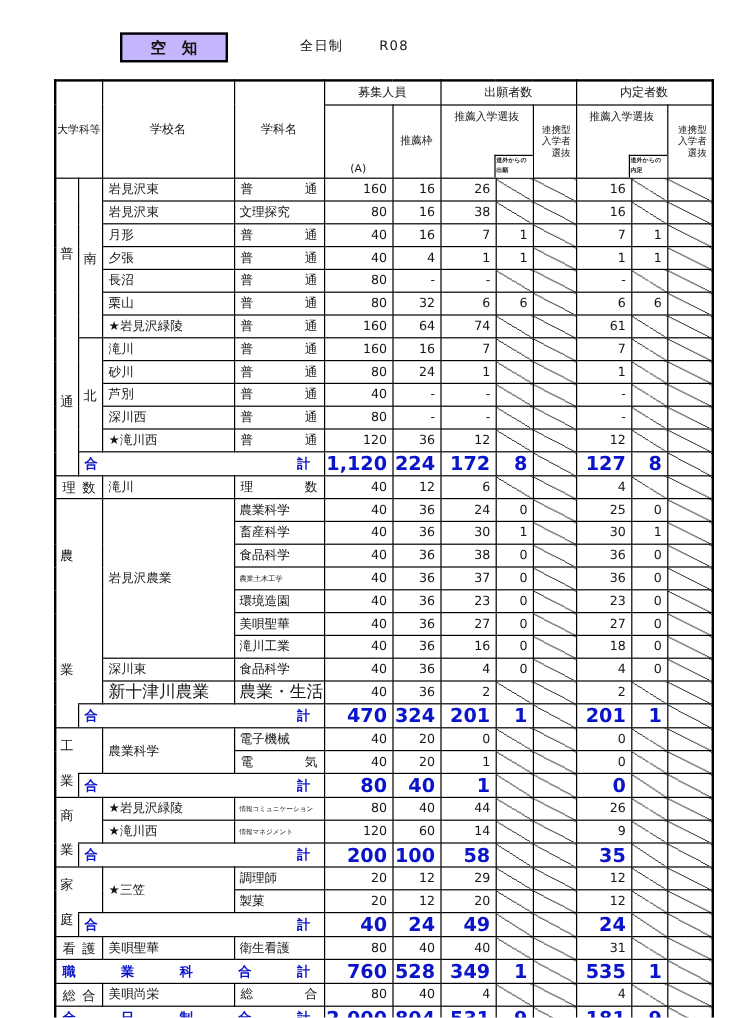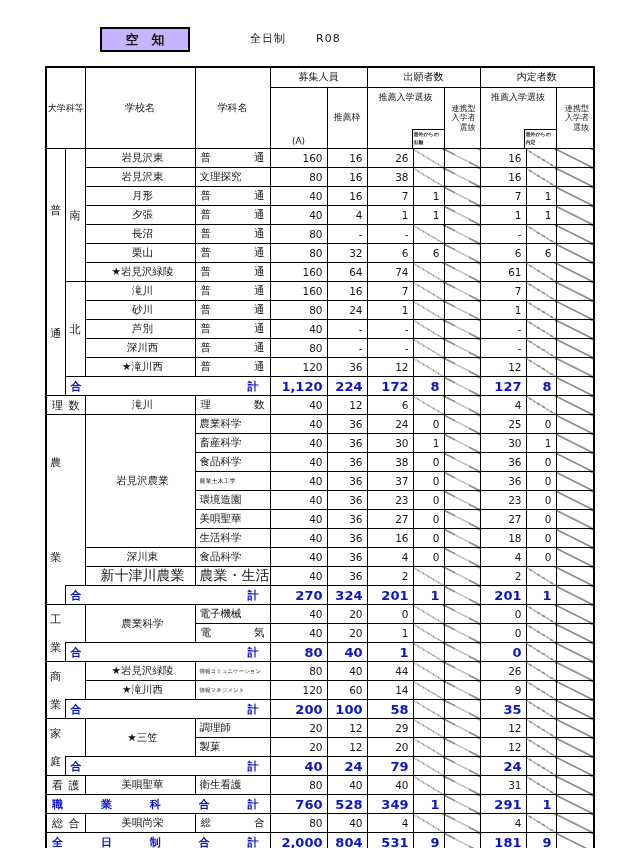--- a/index.html
+++ b/index.html
@@ -19,36 +19,36 @@
   .hc{text-align:center;font-size:10px}
   .cath{font-size:9px}
   .asub{vertical-align:bottom;font-size:9px;padding-bottom:2px}
   .small9{font-size:9px}
   .rec{position:relative;vertical-align:top;font-size:9px;padding-top:3px;text-align:center}
   .renkei{font-size:8px;white-space:normal;line-height:1.2;padding:16px 4px;text-align:right}
   .notebox{position:absolute;right:-1px;bottom:-1px;width:33px;height:20px;border-left:1px solid #000;
            border-top:1px solid #000;font-size:5px;line-height:1.5;white-space:normal;text-align:left;
            padding:1px 1px;box-sizing:border-box;background:#fff;font-weight:bold}
   .num{text-align:right;padding-right:4px;font-size:10.5px}
-  .school{text-align:center;padding-left:5px;font-size:10.5px}
+  .school{text-align:left;padding-left:5px;font-size:10.5px}
   .dept{text-align:left;padding-left:4px;font-size:10.5px}
   .dept.jsp{padding-left:0}
   .smalltxt{font-size:14px}
   .tiny{font-size:6px}
   .tiny2{font-size:5.5px}
   .cat{text-align:center;font-size:11px}
   td.v{position:relative}
   .vdist{position:absolute;inset:0;display:flex;flex-direction:column;justify-content:space-around;
          align-items:center;font-size:11px}
   .flexsp{display:flex;justify-content:space-between;align-items:center;padding:0 5px;font-size:10.5px}
   .cat .flexsp{font-size:11px}
   .sumlab .flexsp{padding:0 11px 0 5px;font-size:11px;font-weight:bold}
   .diag{background-image:linear-gradient(to bottom left,transparent 48.9%,#2a2a2a 48.9%,#2a2a2a 51.1%,transparent 51.1%)}
   tr.total td{color:#0a14c8;font-weight:bold}
-  tr.total .num{font-size:13px}
+  tr.total .num{font-size:16px}
   .nr{border-right:0}
   .nl{border-left:0}
 </style>
 </head>
 <body>
 
 <div class="region-box">
   <span>空　知</span>
 </div>
 <div class="subtitle">
@@ -403,21 +403,21 @@
         <td class="num">40</td>
         <td class="num">36</td>
         <td class="num">27</td>
         <td class="num">0</td>
         <td class="diag"></td>
         <td class="num">27</td>
         <td class="num">0</td>
         <td class="diag"></td>
       </tr>
       <tr>
-        <td class="dept">生活科学</td>
+        <td class="dept">滝川工業</td>
         <td class="num">40</td>
         <td class="num">36</td>
         <td class="num">16</td>
         <td class="num">0</td>
         <td class="diag"></td>
         <td class="num">18</td>
         <td class="num">0</td>
         <td class="diag"></td>
       </tr>
       <tr>
@@ -444,21 +444,21 @@
         <td class="diag"></td>
         <td class="diag"></td>
       </tr>
       <tr class="total">
         <td colspan="3" class="jsp sumlab">
           <div class="flexsp">
             <span>合</span>
             <span>計</span>
           </div>
         </td>
-        <td class="num">270</td>
+        <td class="num">470</td>
         <td class="num">324</td>
         <td class="num">201</td>
         <td class="num">1</td>
         <td class="diag"></td>
         <td class="num">201</td>
         <td class="num">1</td>
         <td class="diag"></td>
       </tr>
       <tr>
         <td rowspan="3" class="cat v nr">
@@ -590,21 +590,21 @@
       </tr>
       <tr class="total">
         <td colspan="3" class="jsp sumlab">
           <div class="flexsp">
             <span>合</span>
             <span>計</span>
           </div>
         </td>
         <td class="num">40</td>
         <td class="num">24</td>
-        <td class="num">79</td>
+        <td class="num">49</td>
         <td class="diag"></td>
         <td class="diag"></td>
         <td class="num">24</td>
         <td class="diag"></td>
         <td class="diag"></td>
       </tr>
       <tr>
         <td colspan="2" class="cat jsp">
           <div class="flexsp">
             <span>看</span>
@@ -630,21 +630,21 @@
             <span>科</span>
             <span>合</span>
             <span>計</span>
           </div>
         </td>
         <td class="num">760</td>
         <td class="num">528</td>
         <td class="num">349</td>
         <td class="num">1</td>
         <td class="diag"></td>
-        <td class="num">291</td>
+        <td class="num">535</td>
         <td class="num">1</td>
         <td class="diag"></td>
       </tr>
       <tr>
         <td colspan="2" class="cat jsp">
           <div class="flexsp">
             <span>総</span>
             <span>合</span>
           </div>
         </td>

